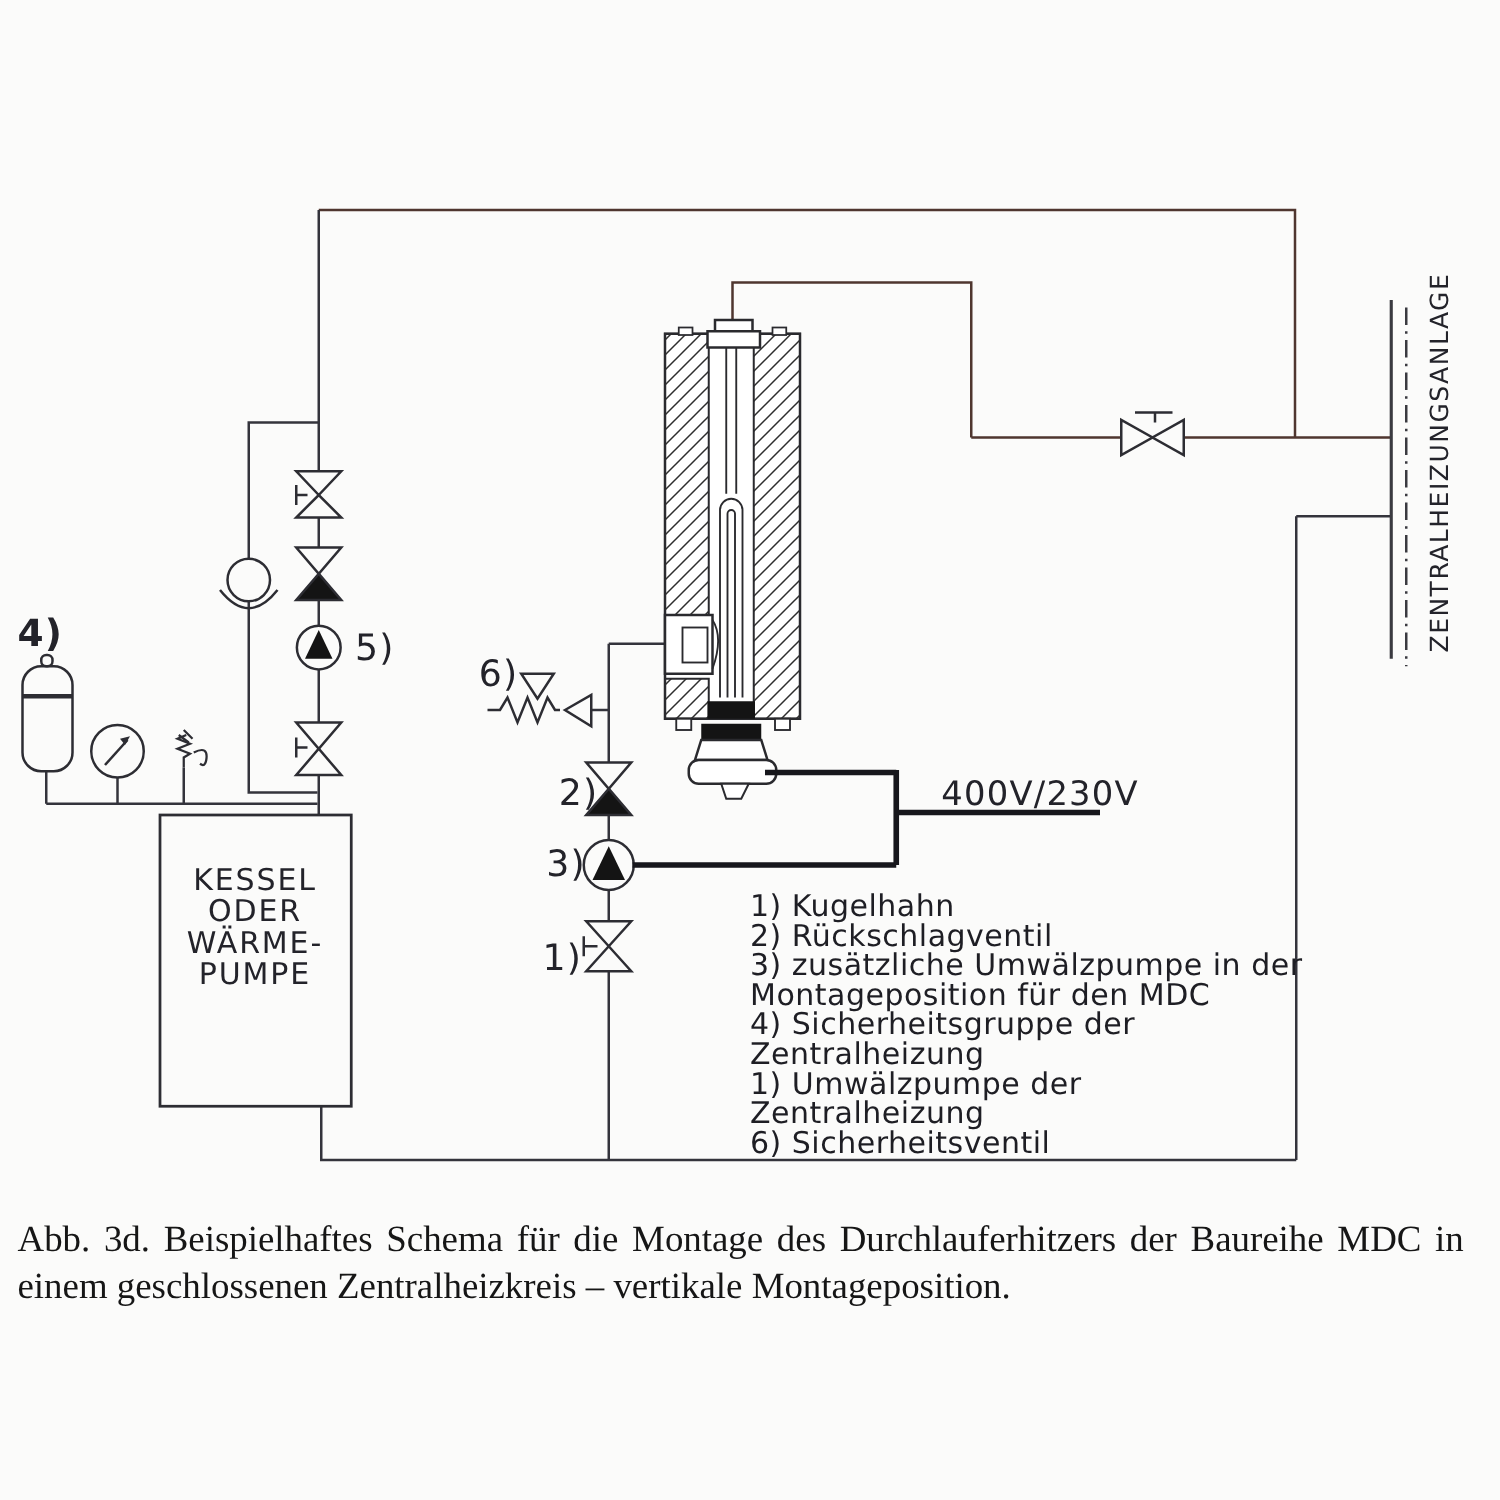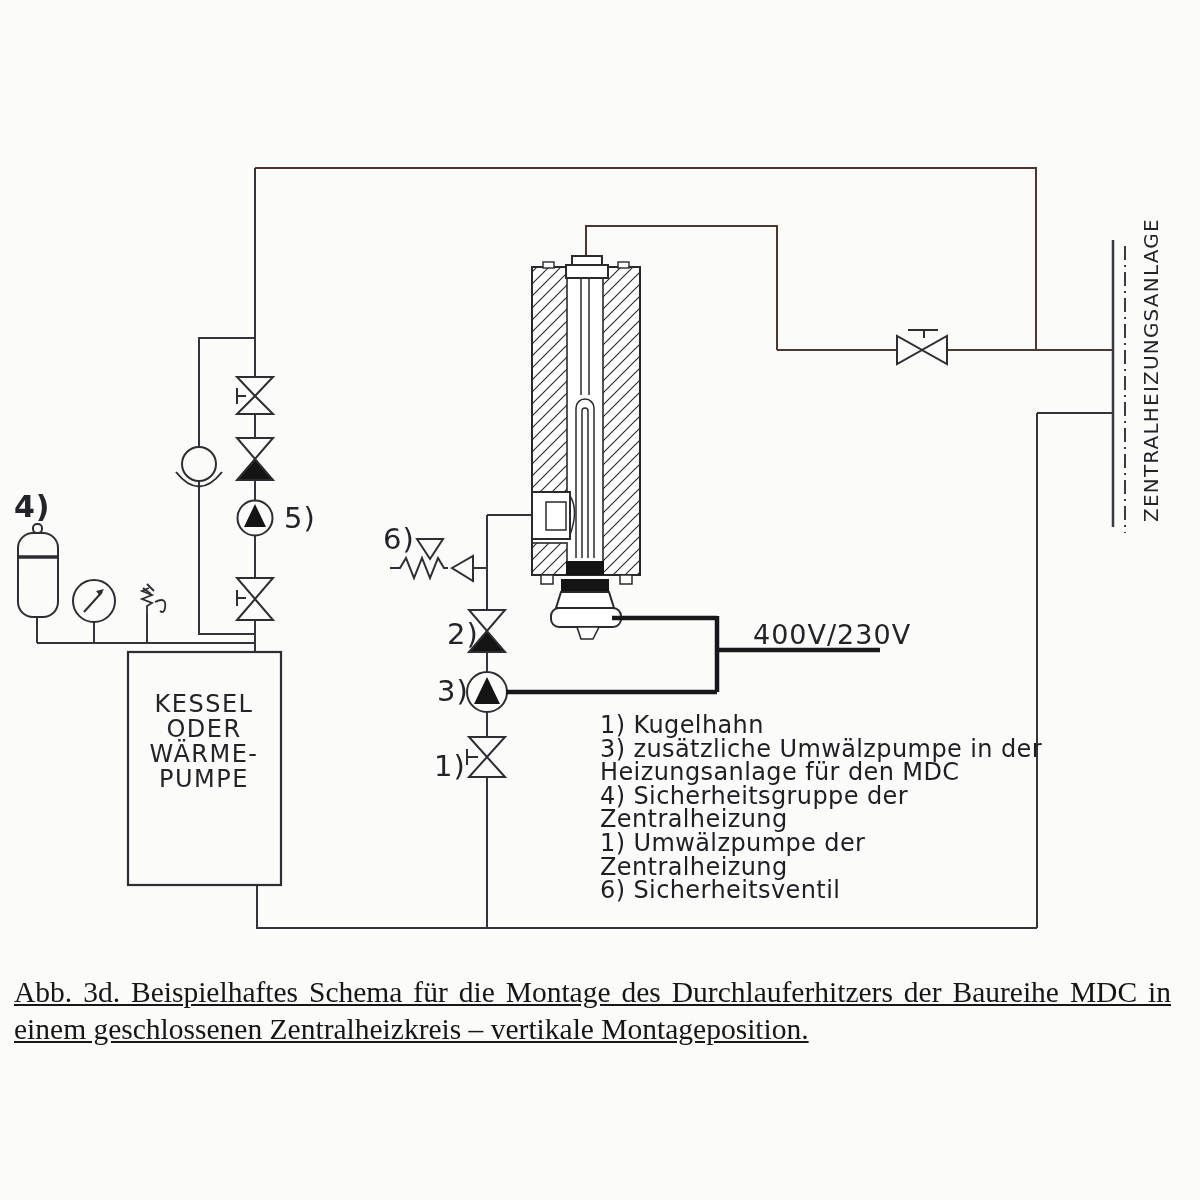--- a/index.html
+++ b/index.html
@@ -9,21 +9,21 @@
   svg text{fill:#23232a;}
   .callout{font-size:29px;letter-spacing:1px;}
   .callout-bold{font-size:30px;font-weight:bold;letter-spacing:1px;}
   .boiler-text{font-size:24px;letter-spacing:1.5px;text-anchor:middle;}
   .voltage-text{font-size:27px;letter-spacing:1px;}
   .vertical-text{font-size:20px;letter-spacing:1.2px;}
   #legend{position:absolute;left:600px;top:714px;width:450px;
           font-size:24px;line-height:23.6px;letter-spacing:0.4px;color:#1e1e24;}
   #caption{position:absolute;left:14px;top:974px;width:1157px;
            font-family:"Liberation Serif","DejaVu Serif",serif;
-           font-size:29.5px;line-height:37px;color:#161616;text-decoration:underline;}
+           font-size:29.5px;line-height:37px;color:#161616;}
   #caption .j{text-align:justify;text-align-last:justify;}
 </style>
 </head>
 <body>
 
 <div id="page">
 
 <svg id="diagram" width="1200" height="960" viewBox="0 0 1200 960">
   <defs>
     <pattern id="hatch" width="12" height="12" patternUnits="userSpaceOnUse">
@@ -178,22 +178,23 @@
   <text class="callout" x="284" y="528">5)</text>
   <text class="callout" x="383" y="549">6)</text>
   <text class="callout" x="447" y="644">2)</text>
   <text class="callout" x="437" y="701">3)</text>
   <text class="callout" x="434" y="776">1)</text>
   <text class="voltage-text" x="753" y="644">400V/230V</text>
 </svg>
 
 <div id="legend">
   <div>1) Kugelhahn</div>
+  <div>2) Rückschlagventil</div>
   <div>3) zusätzliche Umwälzpumpe in der</div>
-  <div>Heizungsanlage für den MDC</div>
+  <div>Montageposition für den MDC</div>
   <div>4) Sicherheitsgruppe der Zentralheizung</div>
   <div>1) Umwälzpumpe der Zentralheizung</div>
   <div>6) Sicherheitsventil</div>
 </div>
 
 <div id="caption">
   <div class="j">Abb. 3d. Beispielhaftes Schema für die Montage des Durchlauferhitzers der Baureihe MDC in</div>
   <div>einem geschlossenen Zentralheizkreis – vertikale Montageposition.</div>
 </div>
 

